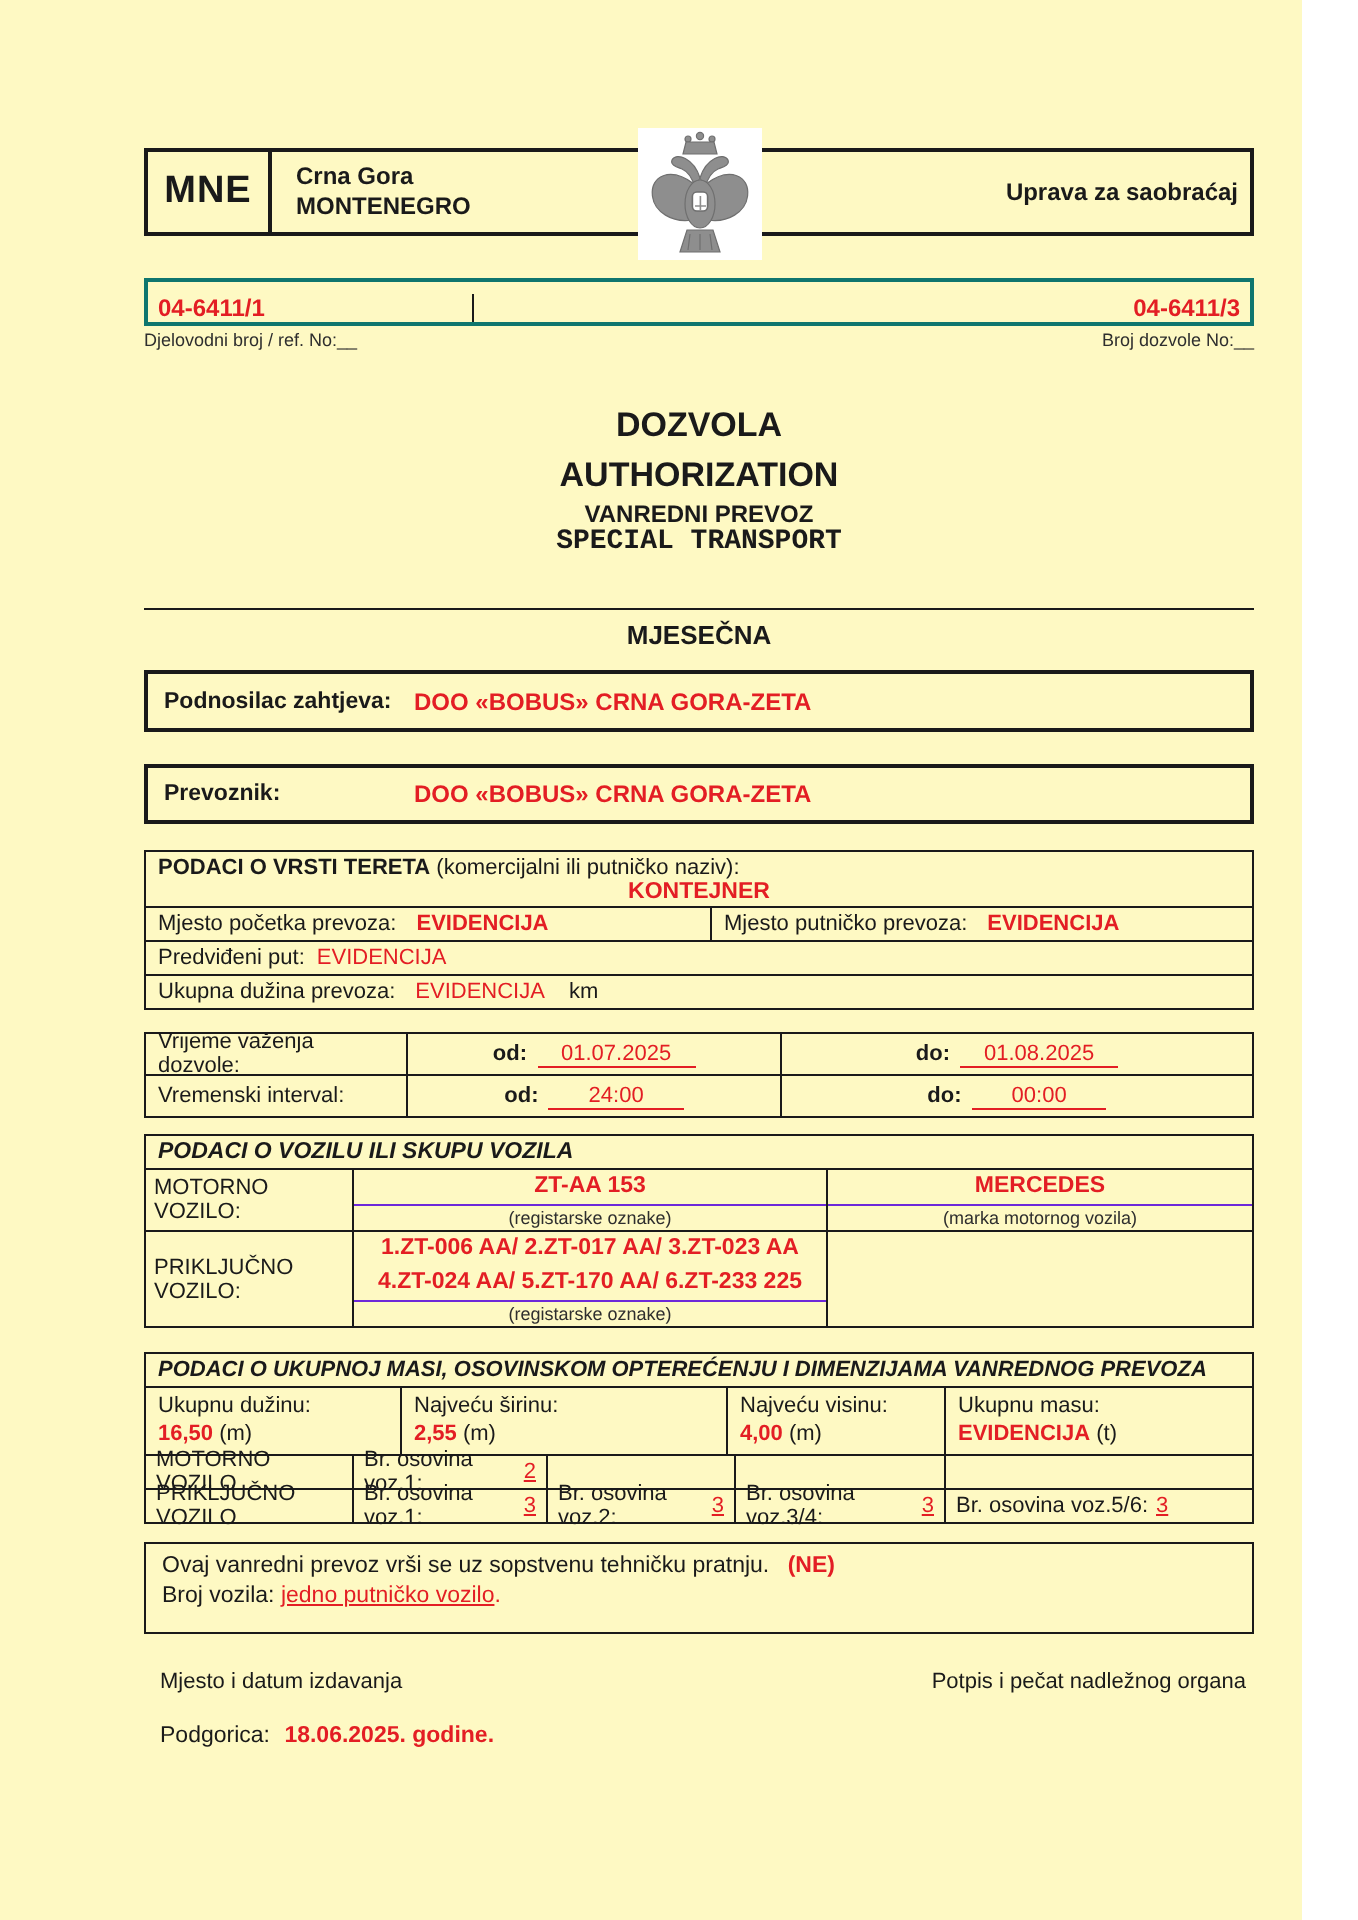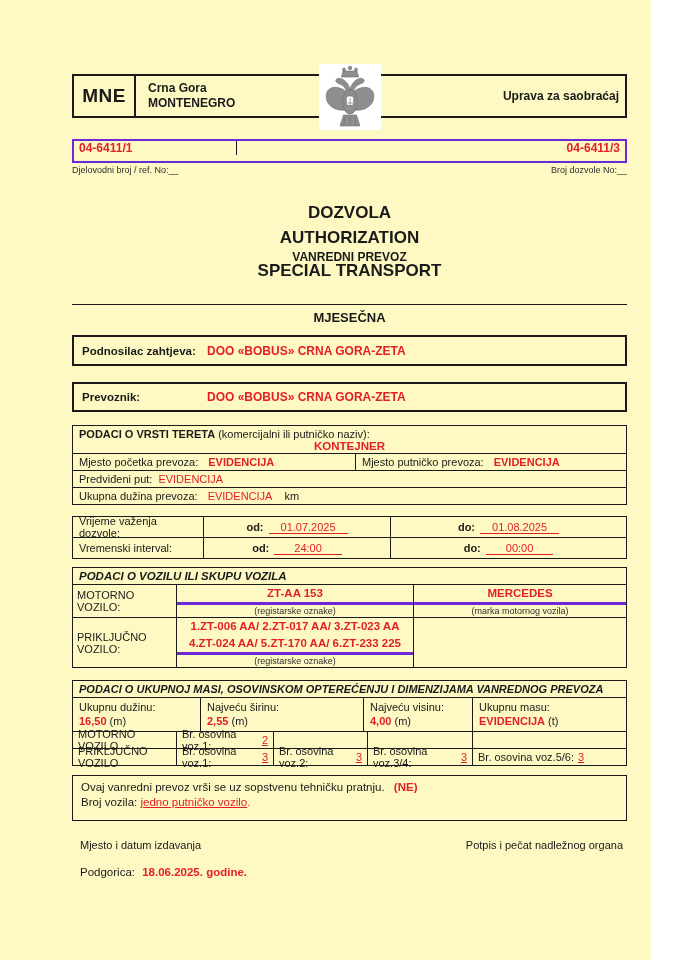--- a/index.html
+++ b/index.html
@@ -19,35 +19,35 @@
              font-size: 19px; font-weight: bold; letter-spacing: .5px; }
   .hdr-country { padding-left: 12px; display: flex; flex-direction: column;
                  justify-content: center; font-size: 12px; font-weight: bold; line-height: 15px; }
   .hdr-auth { margin-left: auto; padding-right: 6px; display: flex;
               align-items: center; font-size: 12px; font-weight: bold; }
   .coat { position: absolute; left: 50%; transform: translateX(-50%); top: -12px;
           width: 62px; height: 66px; background: #fff; padding: 0 4px; z-index: 2; }
   .coat svg { width: 100%; height: 100%; display: block; }
 
   
-  .ref-row { margin-top: 21px; height: 24px; border: 2px solid #6d28d9;
-             display: flex; align-items: flex-start; font-size: 12px; font-weight: bold; }
+  .ref-row { margin-top: 21px; height: 24px; border: 2px solid #0f766e;
+             display: flex; align-items: flex-end; font-size: 12px; font-weight: bold; }
   .ref-c1 { width: 163px; border-right: 1.5px solid #1a1a1a; display: flex;
             align-items: center; padding-left: 5px; }
   .ref-c2 { width: 195px; border-right: 1.5px solid #1a1a1a; }
   .ref-c3 { flex: 1; display: flex; align-items: center; justify-content: flex-end; padding-right: 5px; }
   .ref-caps { display: flex; justify-content: space-between; font-size: 9px;
               color: #2e2e2e; margin-top: 2px; }
 
   
   .title-blk { margin-top: 26px; text-align: center; }
   .t1 { font-size: 17px; font-weight: bold; line-height: 24px; }
   .t2 { font-size: 17px; font-weight: bold; line-height: 25px; }
   .t3 { font-size: 12px; font-weight: bold; line-height: 14px; }
-  .t4 { font-size: 17px; font-weight: bold; line-height: 14px; }
+  .t4 { font-size: 14px; font-weight: bold; line-height: 14px; font-family: Liberation Mono, monospace; }
   .rule { margin-top: 26px; border-top: 1.5px solid #1a1a1a; }
   .period { margin-top: 5px; text-align: center; font-size: 13px; font-weight: bold; }
 
   
   .party-box { border: 2px solid #1a1a1a; height: 31px; display: flex;
                align-items: center; padding-left: 8px; font-size: 11.5px; }
   .party-box .lbl { font-weight: bold; width: 125px; }
   .party-box .val { font-size: 12px; font-weight: bold; }
   .applicant { margin-top: 10px; }
   .carrier   { margin-top: 16px; height: 30px; }
@@ -79,21 +79,21 @@
   .uline { color: #e31e24; border-bottom: 1px solid #e31e24; padding: 0 12px; text-align: center; }
   .uline.wide { padding: 0 20px; }
 
   
   .vehicle { margin-top: 8px; }
   .sec-title { font-weight: bold; font-size: 11.5px; padding: 2px 6px; font-style: italic; }
   .veh-lbl { width: 104px; padding: 0 4px; display: flex; align-items: center; font-size: 11px; }
   .veh-reg { width: 237px; }
   .veh-make { flex: 1; }
   .veh-val { text-align: center; font-size: 11.5px; font-weight: bold; line-height: 15px; padding: 1px 0; }
-  .veh-cap { border-top: 3px solid #6d28d9; text-align: center; font-size: 9px; color: #2e2e2e; line-height: 12px; }
+  .veh-cap { border-top: 1px solid #6d28d9; text-align: center; font-size: 9px; color: #2e2e2e; line-height: 12px; }
 
   
   .mass { margin-top: 12px; }
   .dim-cell { padding: 2px 6px; }
   .dim-cell .dl { line-height: 14px; }
   .dim-cell .dv { line-height: 15px; }
   .dim-c1 { width: 128px; }
   .dim-c2 { width: 163px; }
   .dim-c3 { width: 109px; }
   .dim-c4 { flex: 1; }

